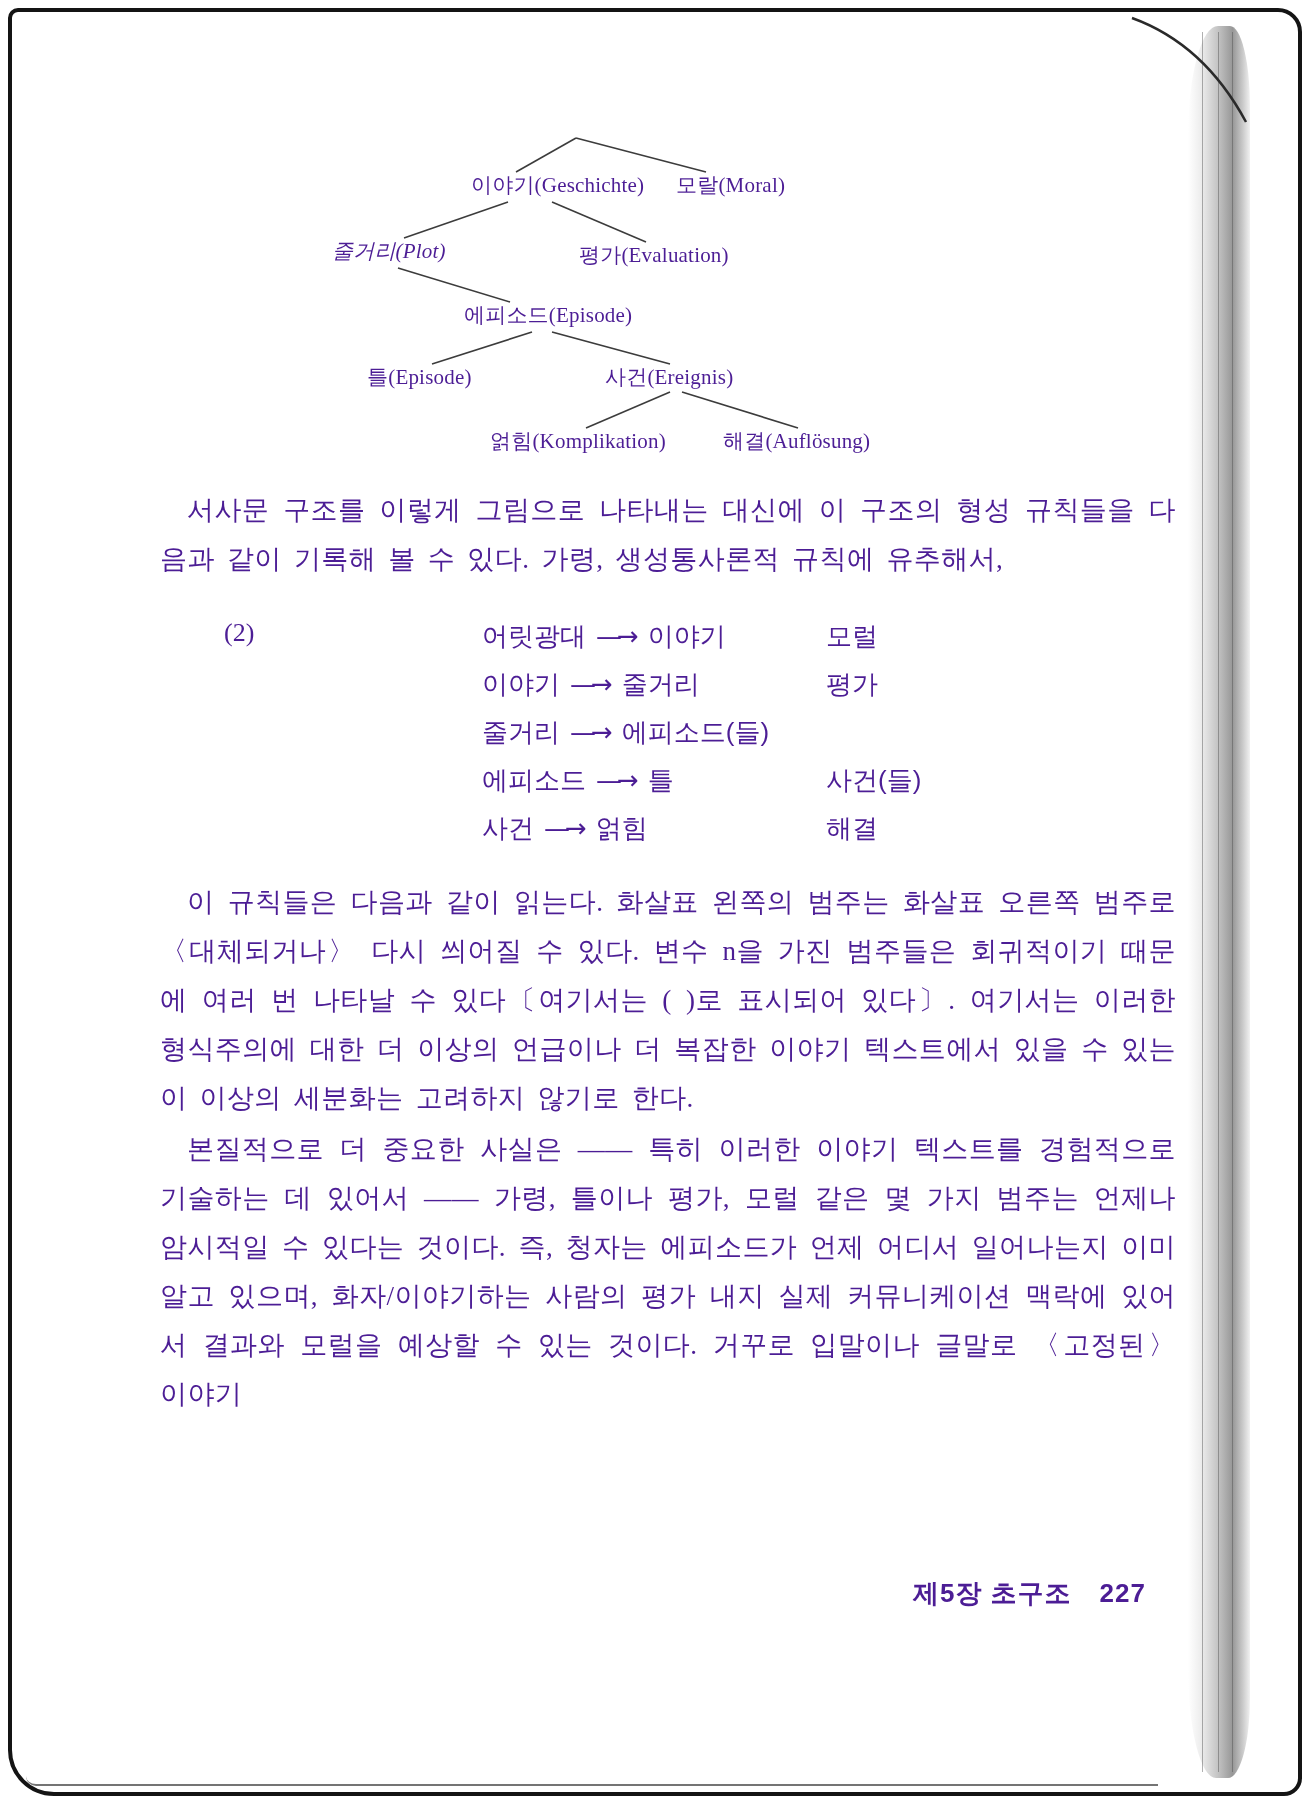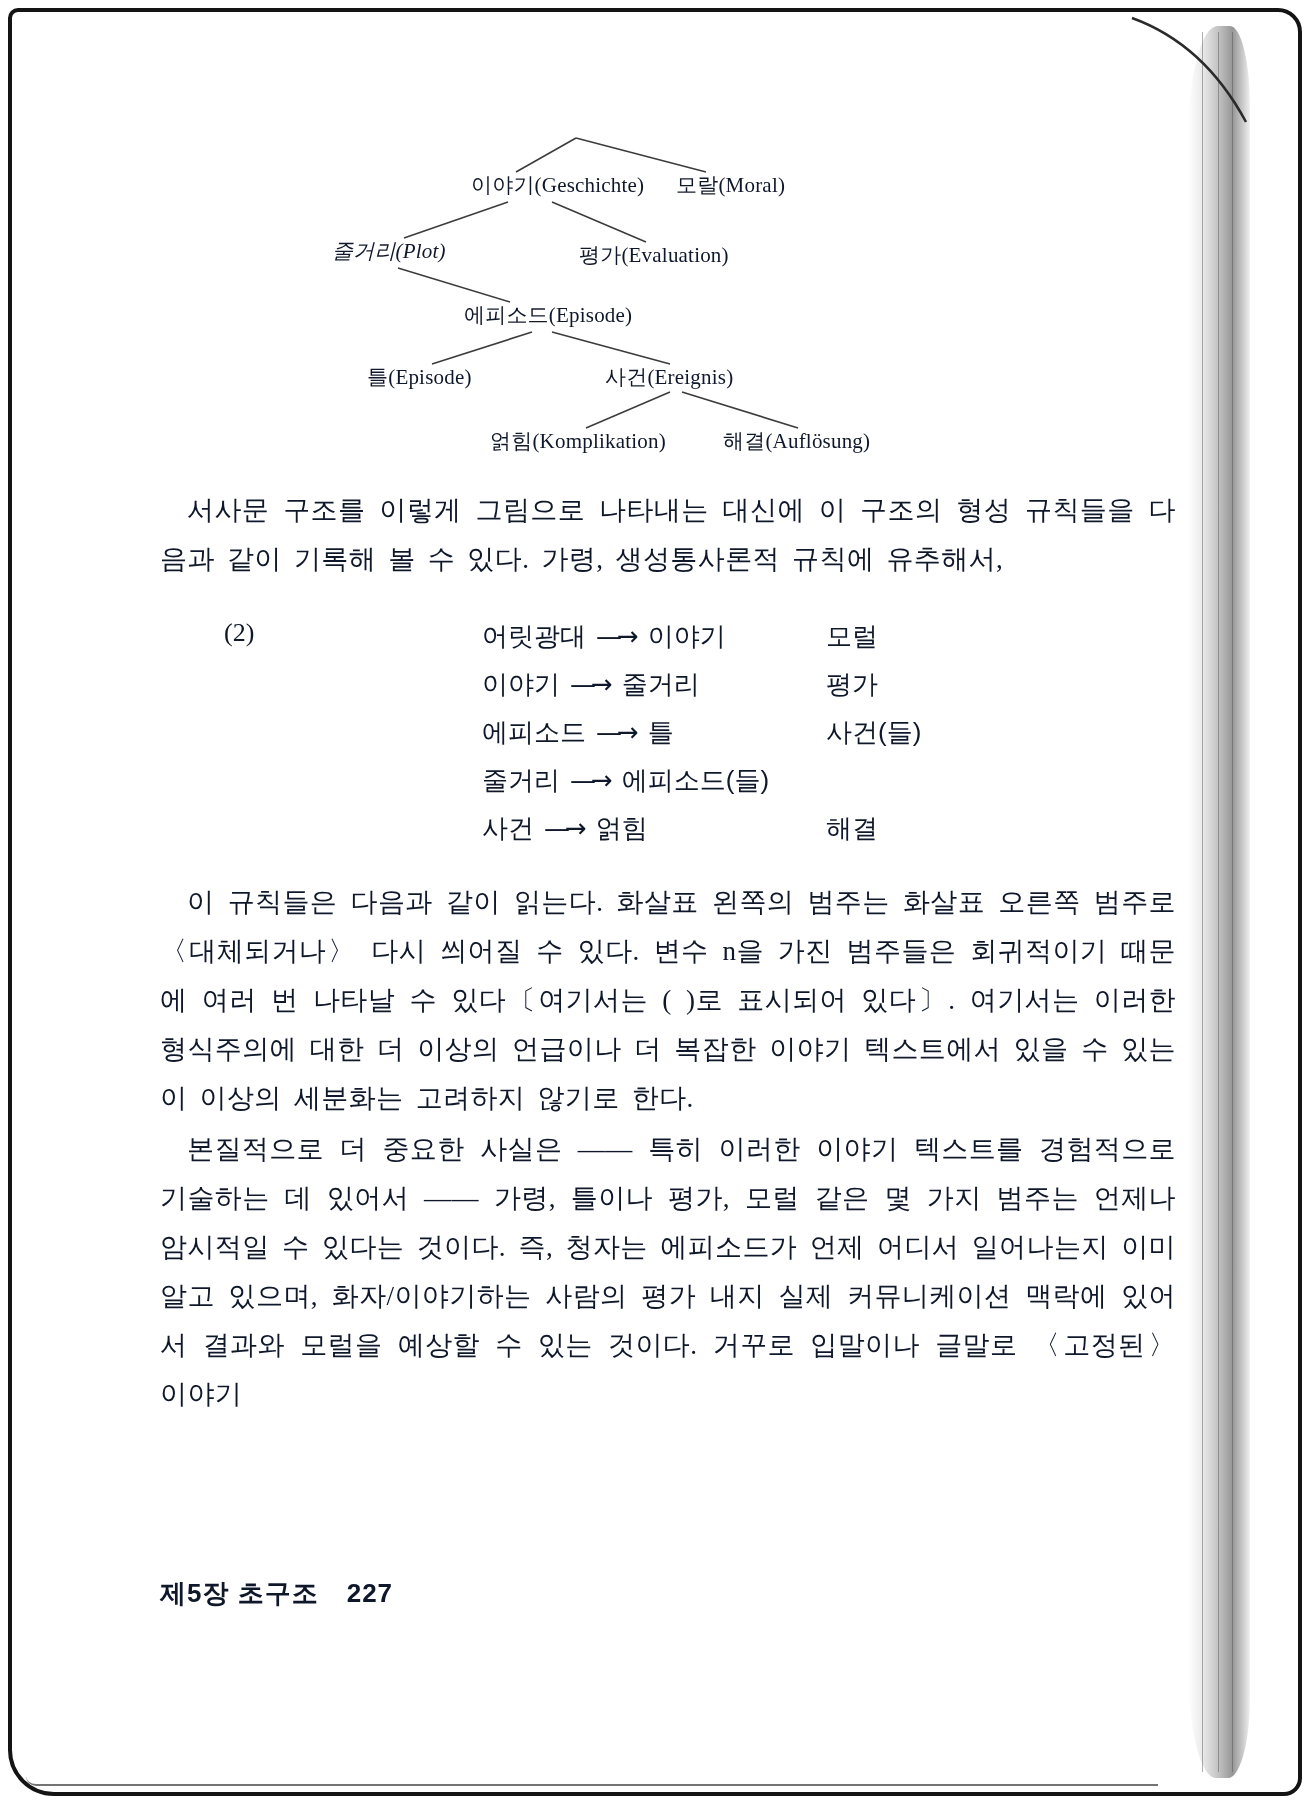--- a/index.html
+++ b/index.html
@@ -1,21 +1,21 @@
 <!DOCTYPE html>
 <html><head>
 <meta charset="utf-8">
 <style>
   html, body { margin: 0; padding: 0; background: #ffffff; }
   .book {
     position: relative;
     width: 1308px; height: 1806px;
     background: #ffffff;
     font-family: "Liberation Serif", "DejaVu Serif", serif;
-    color: #0f172a;
+    color: #4c1d95;
     overflow: hidden;
   }
   .page-frame {
     position: absolute;
     left: 8px; top: 8px; right: 6px; bottom: 10px;
     border: 4px solid #141414;
     border-radius: 10px 24px 18px 46px;
     pointer-events: none;
   }
   .page-under-line {
@@ -100,20 +100,21 @@
     letter-spacing: -5px;
     font-family: "DejaVu Sans", sans-serif;
   }
   .rule-rhs2 { position: absolute; left: 344px; top: 0; }
 
   
   .footer {
     position: absolute;
     left: 160px; top: 1576px;
     width: 1016px;
+    text-align: right;
     padding-right: 30px;
     box-sizing: border-box;
     font-family: "Liberation Sans", "DejaVu Sans", sans-serif;
     font-size: 26px;
     font-weight: bold;
     letter-spacing: 1px;
   }
   .footer .page-number { margin-left: 28px; }
 </style>
 </head>
@@ -169,27 +170,27 @@
           <span>어릿광대</span><span class="rule-arrow">—→</span><span>이야기</span>
           <span class="rule-rhs2">모럴</span>
         </div>
 
         <div class="rule-row">
           <span>이야기</span><span class="rule-arrow">—→</span><span>줄거리</span>
           <span class="rule-rhs2">평가</span>
         </div>
 
         <div class="rule-row">
+          <span>줄거리</span><span class="rule-arrow">—→</span><span>에피소드(들)</span>
+          <span class="rule-rhs2"></span>
+        </div>
+
+        <div class="rule-row">
           <span>에피소드</span><span class="rule-arrow">—→</span><span>틀</span>
           <span class="rule-rhs2">사건(들)</span>
-        </div>
-
-        <div class="rule-row">
-          <span>줄거리</span><span class="rule-arrow">—→</span><span>에피소드(들)</span>
-          <span class="rule-rhs2"></span>
         </div>
 
         <div class="rule-row">
           <span>사건</span><span class="rule-arrow">—→</span><span>얽힘</span>
           <span class="rule-rhs2">해결</span>
         </div>
 
       </div>
     </div>
 

